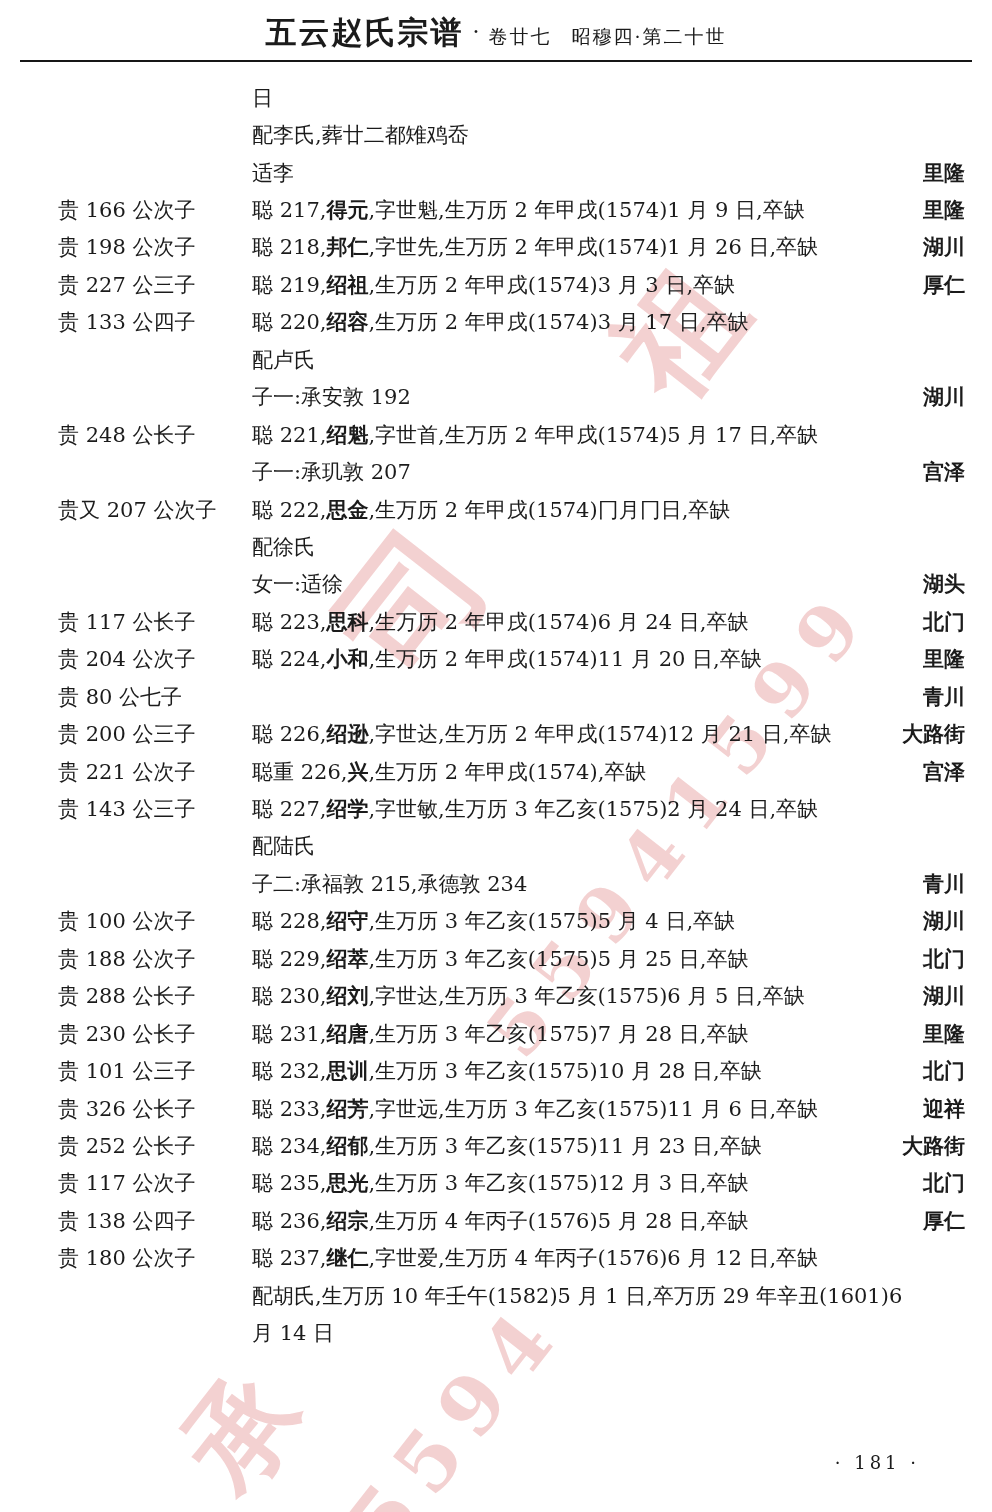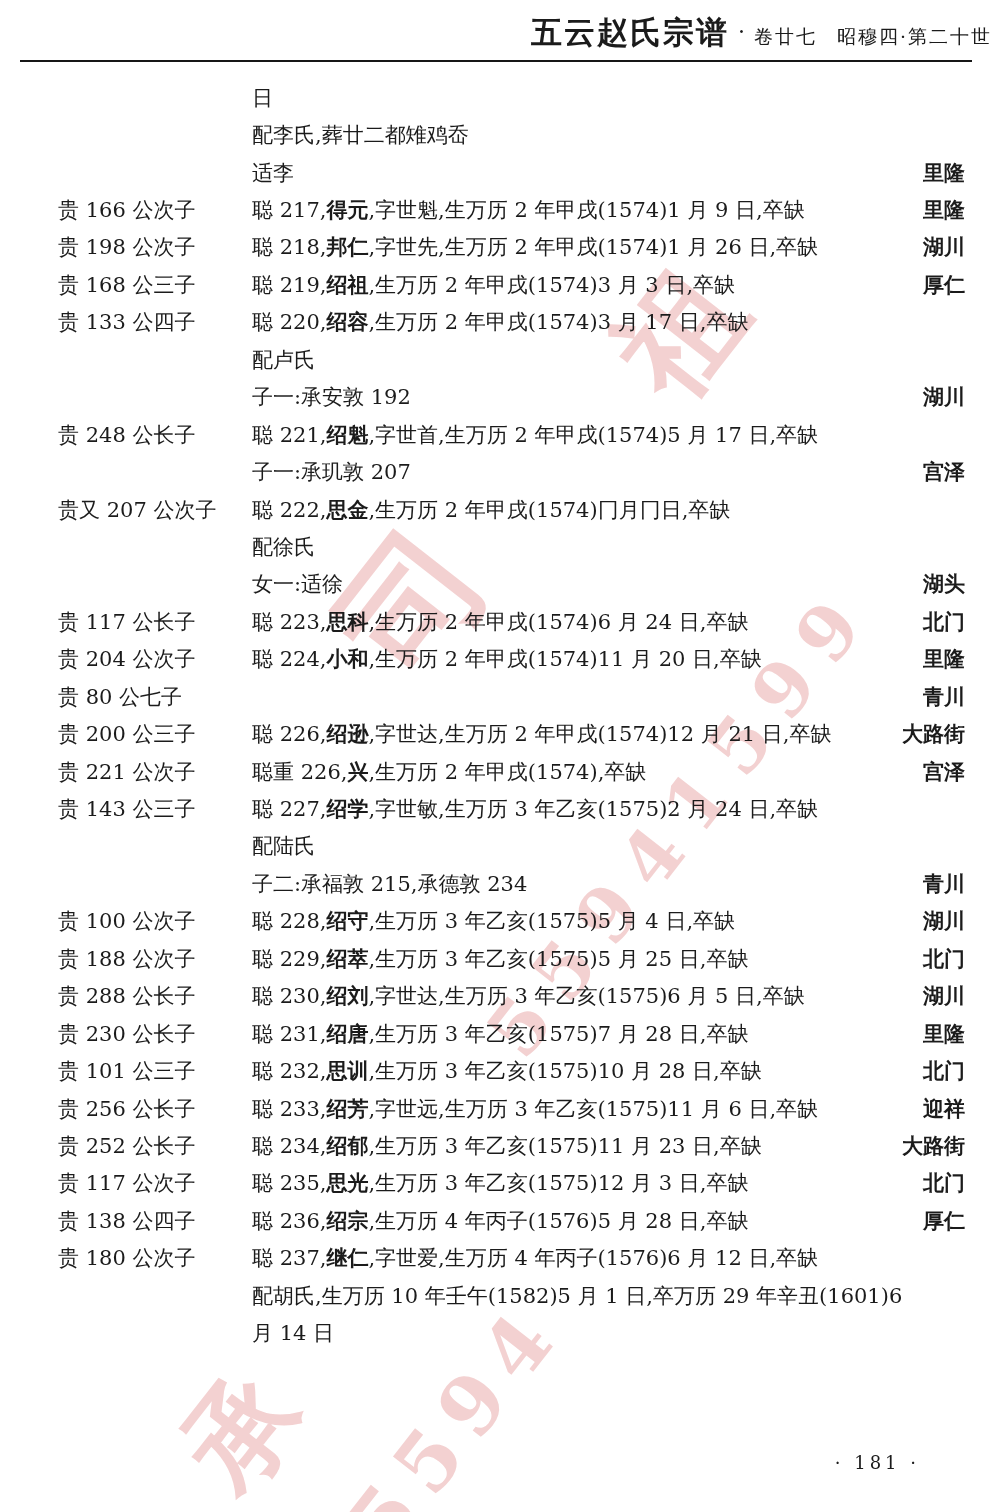--- a/index.html
+++ b/index.html
@@ -18,21 +18,21 @@
     color:#e59a9a;opacity:.45;font-weight:700;
     transform:rotate(-52deg);transform-origin:left top;
     white-space:nowrap;
   }
   .wm-item:nth-child(1){left:300px;top:600px;font-size:135px;}
   .wm-item:nth-child(2){left:580px;top:330px;font-size:120px;}
   .wm-item:nth-child(3){left:150px;top:1430px;font-size:110px;letter-spacing:26px;}
   .wm-item:nth-child(4){left:470px;top:1020px;font-size:74px;letter-spacing:20px;}
   .wm-item:nth-child(5){left:330px;top:1510px;font-size:80px;letter-spacing:16px;}
   
-  header{position:absolute;top:12px;left:0;width:100%;text-align:right;z-index:1;}
+  header{position:absolute;top:12px;left:0;width:100%;text-align:center;z-index:1;}
   .title{font-size:31px;font-weight:700;letter-spacing:2px;}
   .dot{font-size:22px;margin:0 9px;vertical-align:4px;}
   .subtitle{font-size:19px;letter-spacing:2px;}
   .subtitle + .subtitle{margin-left:20px;}
   .rule{position:absolute;top:60px;left:20px;width:952px;border-top:2px solid #161616;z-index:1;}
   
   #rows{position:absolute;top:79px;left:0;width:100%;z-index:1;}
   .row{
     height:37.45px;
     display:flex;align-items:center;
@@ -86,21 +86,21 @@
         <span class="l">贵 166 公次子</span>
         <span class="m">聪 217,<b>得元</b>,字世魁,生万历 2 年甲戌(1574)1 月 9 日,卒缺</span>
         <span class="r">里隆</span>
       </div>
       <div class="row">
         <span class="l">贵 198 公次子</span>
         <span class="m">聪 218,<b>邦仁</b>,字世先,生万历 2 年甲戌(1574)1 月 26 日,卒缺</span>
         <span class="r">湖川</span>
       </div>
       <div class="row">
-        <span class="l">贵 168 公三子</span>
+        <span class="l">贵 227 公三子</span>
         <span class="m">聪 219,<b>绍祖</b>,生万历 2 年甲戌(1574)3 月 3 日,卒缺</span>
         <span class="r">厚仁</span>
       </div>
       <div class="row">
         <span class="l">贵 133 公四子</span>
         <span class="m">聪 220,<b>绍容</b>,生万历 2 年甲戌(1574)3 月 17 日,卒缺</span>
         <span class="r"></span>
       </div>
       <div class="row">
         <span class="l"></span>
@@ -195,21 +195,21 @@
         <span class="l">贵 230 公长子</span>
         <span class="m">聪 231,<b>绍唐</b>,生万历 3 年乙亥(1575)7 月 28 日,卒缺</span>
         <span class="r">里隆</span>
       </div>
       <div class="row">
         <span class="l">贵 101 公三子</span>
         <span class="m">聪 232,<b>思训</b>,生万历 3 年乙亥(1575)10 月 28 日,卒缺</span>
         <span class="r">北门</span>
       </div>
       <div class="row">
-        <span class="l">贵 256 公长子</span>
+        <span class="l">贵 326 公长子</span>
         <span class="m">聪 233,<b>绍芳</b>,字世远,生万历 3 年乙亥(1575)11 月 6 日,卒缺</span>
         <span class="r">迎祥</span>
       </div>
       <div class="row">
         <span class="l">贵 252 公长子</span>
         <span class="m">聪 234,<b>绍郁</b>,生万历 3 年乙亥(1575)11 月 23 日,卒缺</span>
         <span class="r">大路街</span>
       </div>
       <div class="row">
         <span class="l">贵 117 公次子</span>

